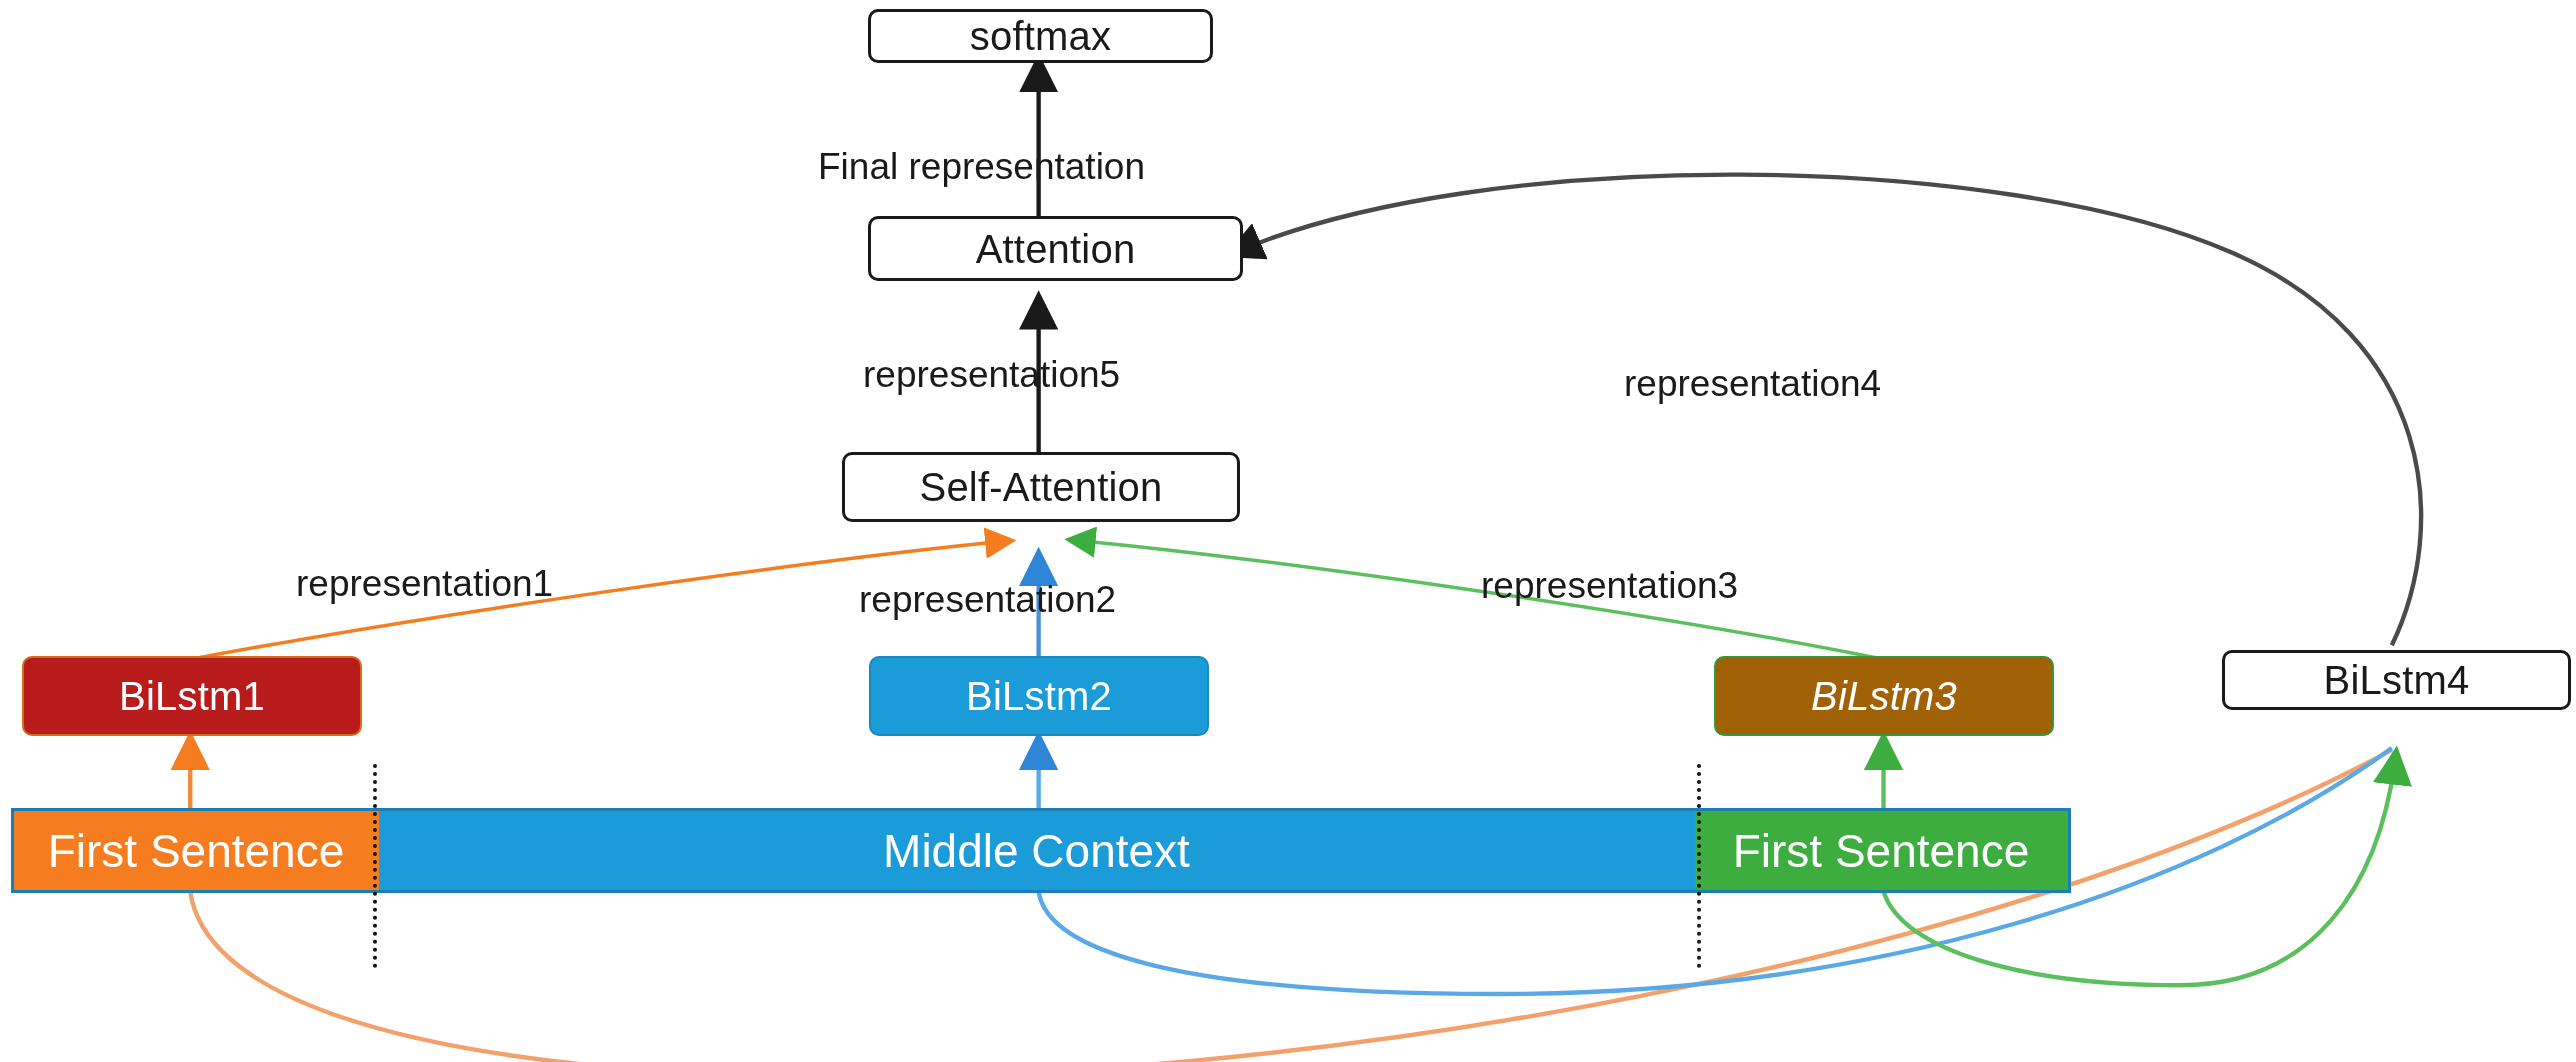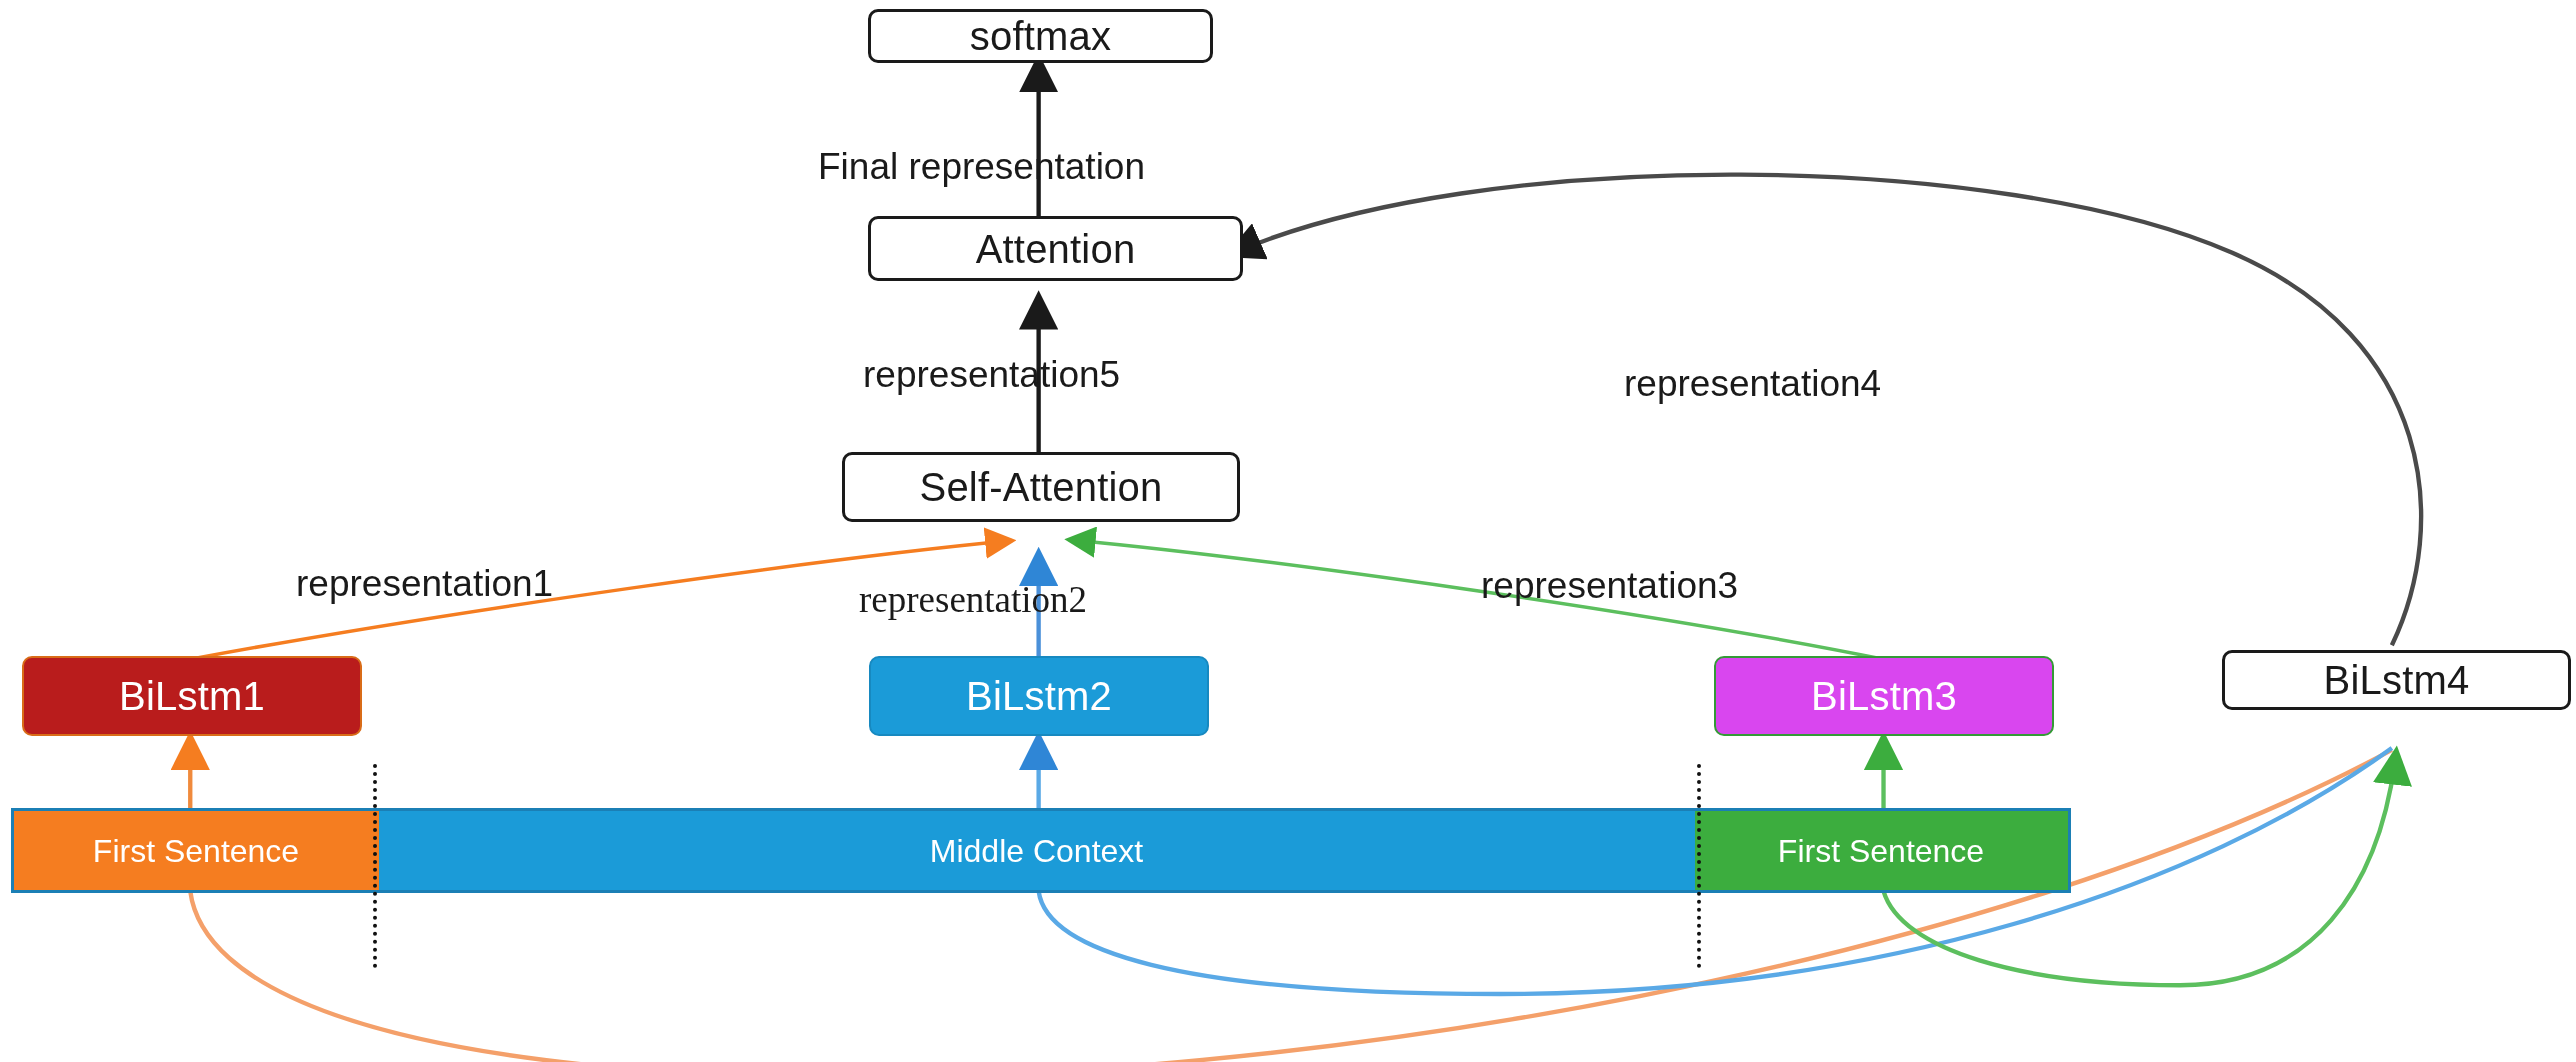--- a/index.html
+++ b/index.html
@@ -43,37 +43,37 @@
     background: #ffffff;
     border: 3.5px solid #1a1a1a;
     color: #1a1a1a;
   }
   .node.fill {
     color: #ffffff;
     border: 2.6px solid transparent;
   }
   .node.orange { background: #b91c1c; border-color: #d96c18; }
   .node.blue   { background: #1b9bd8; border-color: #1789c0; }
-  .node.green  { background: #d946ef; border-color: #349a36; }
+  .node.green  { background: #a16207; border-color: #349a36; font-style: italic; }
 
   
   .ctxbar {
     position: absolute;
     box-sizing: border-box;
     border: 3.5px solid #1b7fb5;
     display: flex;
     overflow: hidden;
   }
   .ctxseg {
     box-sizing: border-box;
     display: flex;
     align-items: center;
     justify-content: center;
     color: #ffffff;
-    font-size: 32px;
+    font-size: 46px;
     line-height: 1;
     white-space: nowrap;
   }
   .ctxseg.orange { background: #f57d20; }
   .ctxseg.blue   { background: #1b9bd8; }
   .ctxseg.green  { background: #3cad3e; }
 
   
   .elabel {
     position: absolute;
@@ -180,18 +180,18 @@
   <div class="vdash" style="left:1697px; top:764px; height:204px;"></div>
 
   <div class="elabel" style="left:818px; top:148px;">Final representation</div>
 
   <div class="elabel" style="left:863px; top:356px;">representation5</div>
 
   <div class="elabel" style="left:1624px; top:365px;">representation4</div>
 
   <div class="elabel" style="left:296px; top:565px;">representation1</div>
 
-  <div class="elabel" style="left:859px; top:581px;font-family:Liberation Serif, serif;">representation2</div>
+  <div class="elabel" style="left:859px; top:581px;">representation2</div>
 
   <div class="elabel" style="left:1481px; top:567px;">representation3</div>
 
 </div>
 
 
 </body></html>

